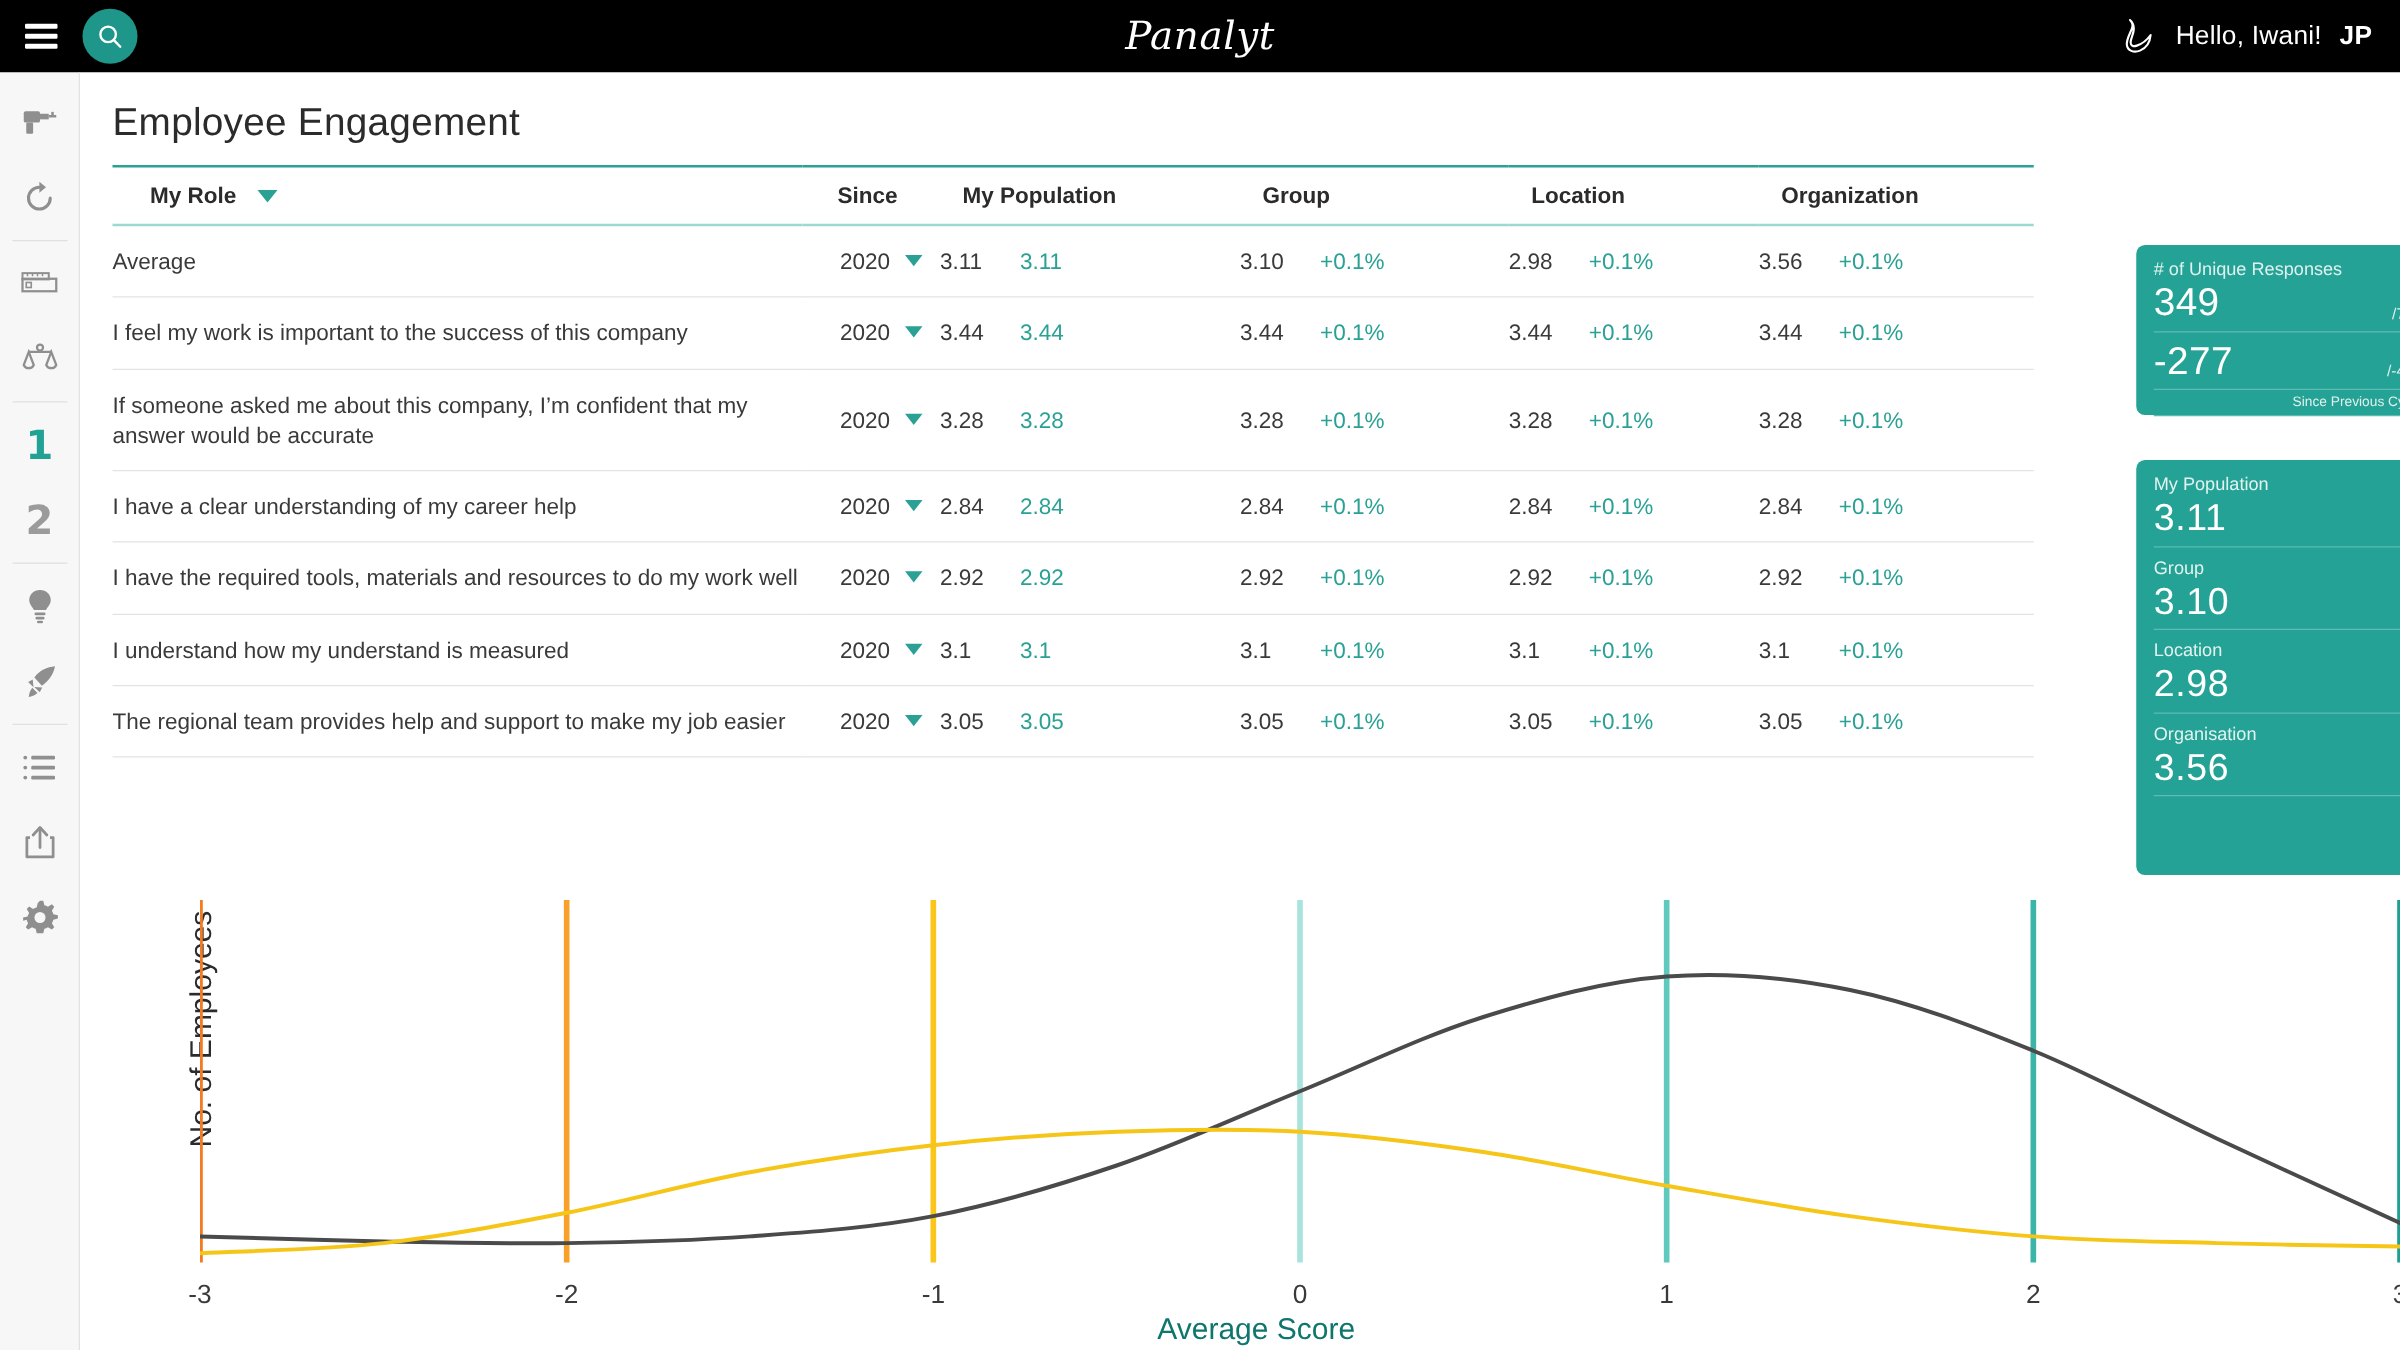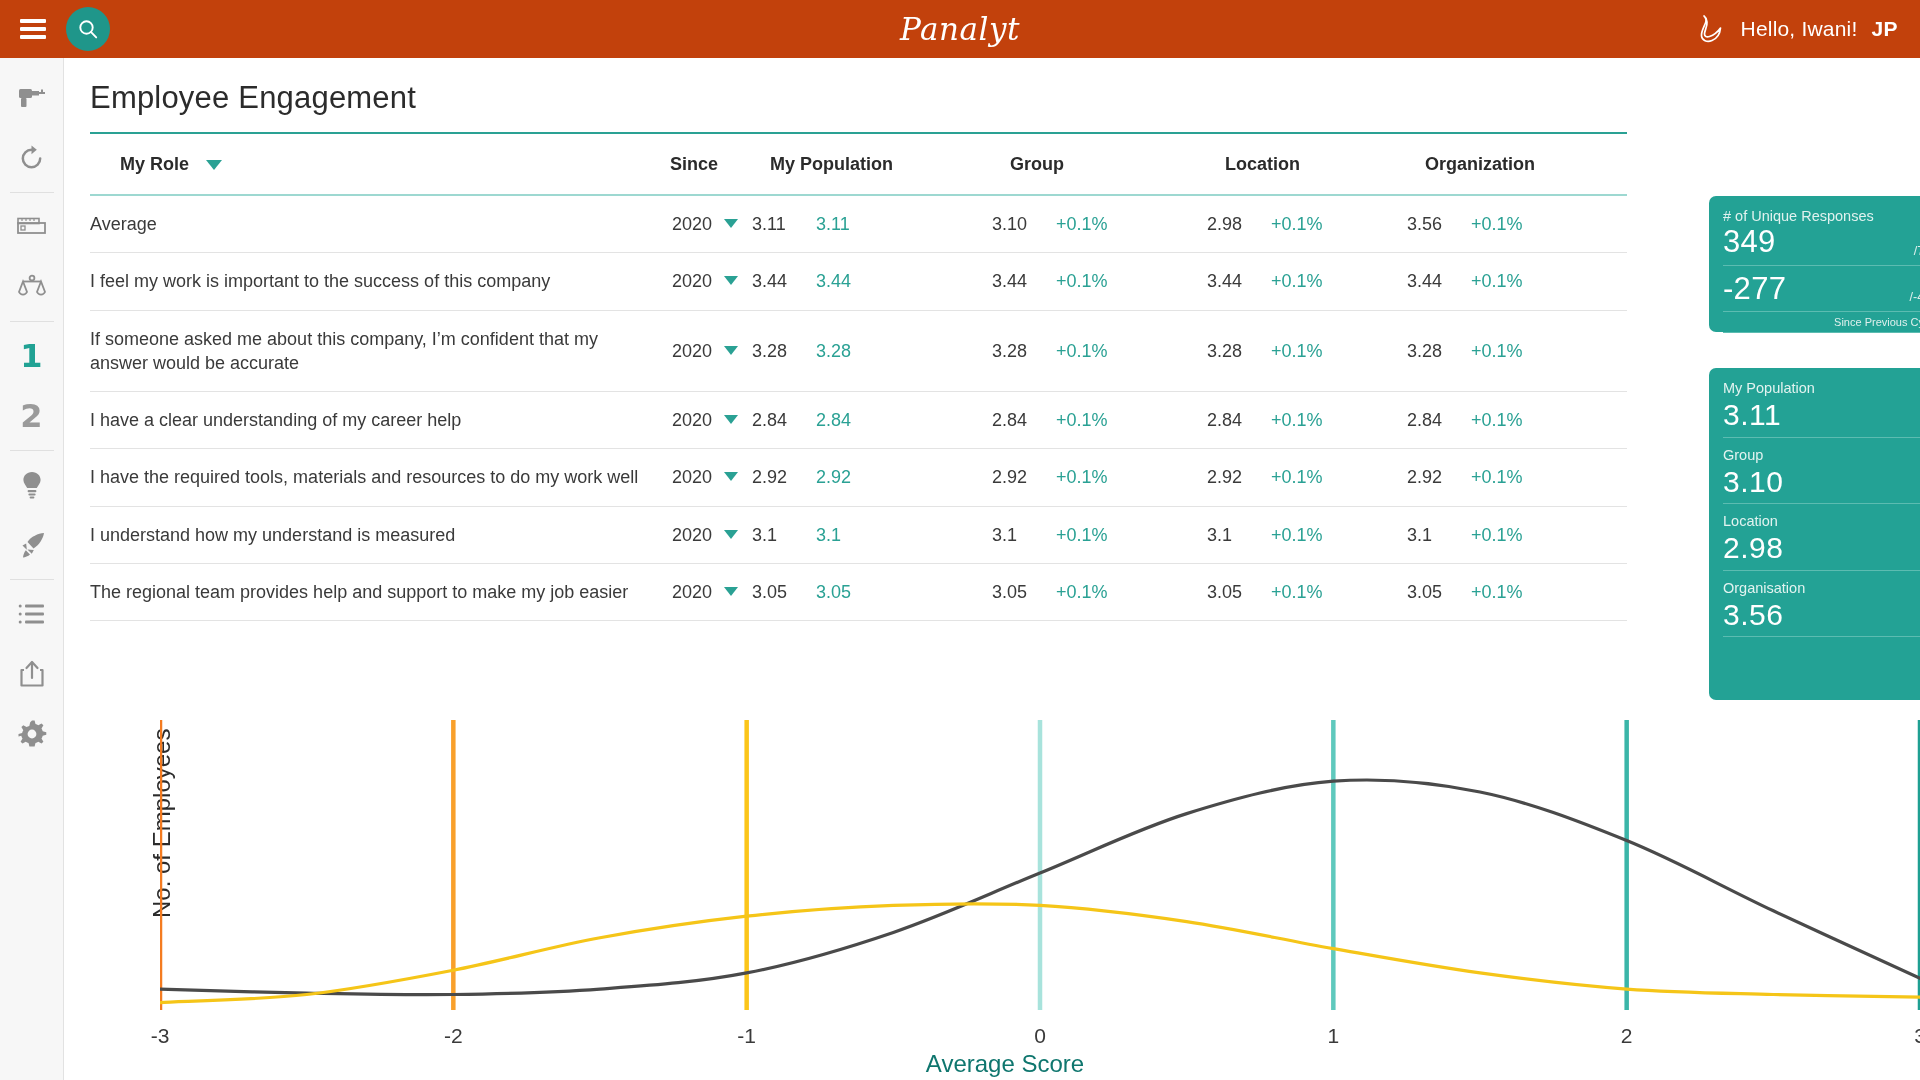--- a/index.html
+++ b/index.html
@@ -7,21 +7,21 @@
     width: 1920px; height: 1080px;
     font-family: "Liberation Sans", sans-serif;
     background: #ffffff;
     overflow: hidden;
   }
 
   
   .topbar {
     position: absolute; top: 0; left: 0;
     width: 1920px; height: 58px;
-    background: #c2410c;
+    background: #000000;
     display: flex; align-items: center;
   }
   .hamburger {
     margin-left: 20px; width: 26px; height: 20px;
     display: flex; flex-direction: column; justify-content: space-between;
     cursor: pointer;
   }
   .hamburger i { display: block; height: 4px; background: #fff; border-radius: 1px; width: 100%; }
   .searchbtn {
     margin-left: 20px;
@@ -79,21 +79,21 @@
 
   
   .table-wrap {
     position: absolute; left: 26px; top: 74px;
     width: 1537px;
   }
   table.grid { width: 100%; border-collapse: collapse; table-layout: fixed; }
   table.grid thead th {
     border-top: 2px solid #2aa194;
     border-bottom: 2px solid #9dd8d1;
-    height: 62px;
+    height: 47px;
     font-size: 18px; color: #2b2b2b; font-weight: 700;
     text-align: left; vertical-align: middle;
     padding: 0;
   }
   th.c-role   { width: 552px; padding-left: 30px !important; }
   th.c-date   { width: 110px; text-align: right !important; padding-right: 34px !important;}
   th.c-pop    { width: 240px; padding-left: 18px !important; }
   th.c-group  { width: 215px; padding-left: 18px !important; }
   th.c-loc    { width: 200px; padding-left: 18px !important; }
   th.c-org    { width: 220px; padding-left: 18px !important; }

